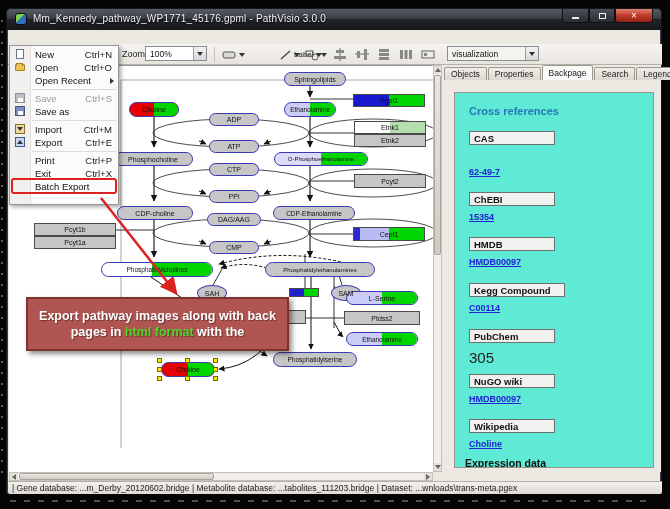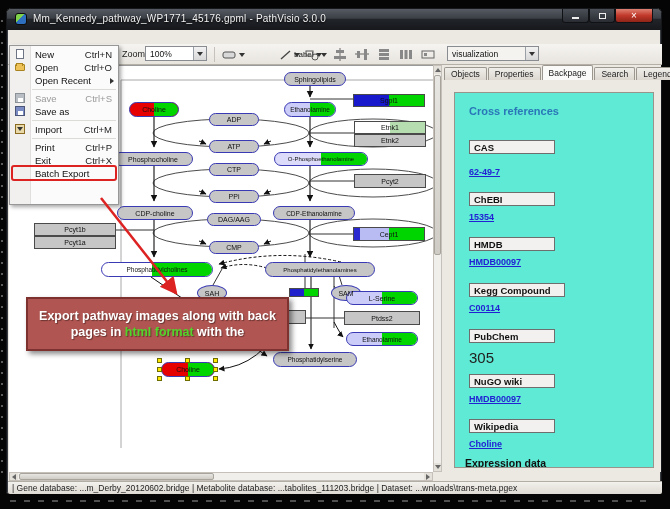--- a/index.html
+++ b/index.html
@@ -415,21 +415,21 @@
       <div class="tabrow">
         <div class="tab">Objects</div>
         <div class="tab">Properties</div>
         <div class="tab active">Backpage</div>
         <div class="tab">Search</div>
         <div class="tab">Legend</div>
       </div>
       <div class="pane">
         <div class="bp-head">Cross references</div>
 
-        <div class="bp-sec-box" style="top:47px;">CAS</div>
+        <div class="bp-sec-box" style="top:38px;">CAS</div>
         <div class="bp-link" style="top:74px;">62-49-7</div>
 
         <div class="bp-sec-box" style="top:99px;">ChEBI</div>
         <div class="bp-link" style="top:119px;">15354</div>
 
         <div class="bp-sec-box" style="top:144px;">HMDB</div>
         <div class="bp-link" style="top:164px;">HMDB00097</div>
 
         <div class="bp-sec-box" style="top:190px;width:96px;">Kegg Compound</div>
         <div class="bp-link" style="top:210px;">C00114</div>
@@ -492,20 +492,29 @@
         </div>
       <div class="msep"></div>
       <div class="mi">
           <span class="mic">
             <span class="ic-box">
               <span class="arr-dn"></span>
             </span>
           </span>
           <span class="lab">Import</span>
           <span class="sc">Ctrl+M</span>
+        </div>
+      <div class="mi">
+          <span class="mic">
+            <span class="ic-box blue">
+              <span class="arr-up"></span>
+            </span>
+          </span>
+          <span class="lab">Export</span>
+          <span class="sc">Ctrl+E</span>
         </div>
       <div class="msep"></div>
       <div class="mi">
           <span class="lab">Print</span>
           <span class="sc">Ctrl+P</span>
         </div>
       <div class="mi">
           <span class="lab">Exit</span>
           <span class="sc">Ctrl+X</span>
         </div>

